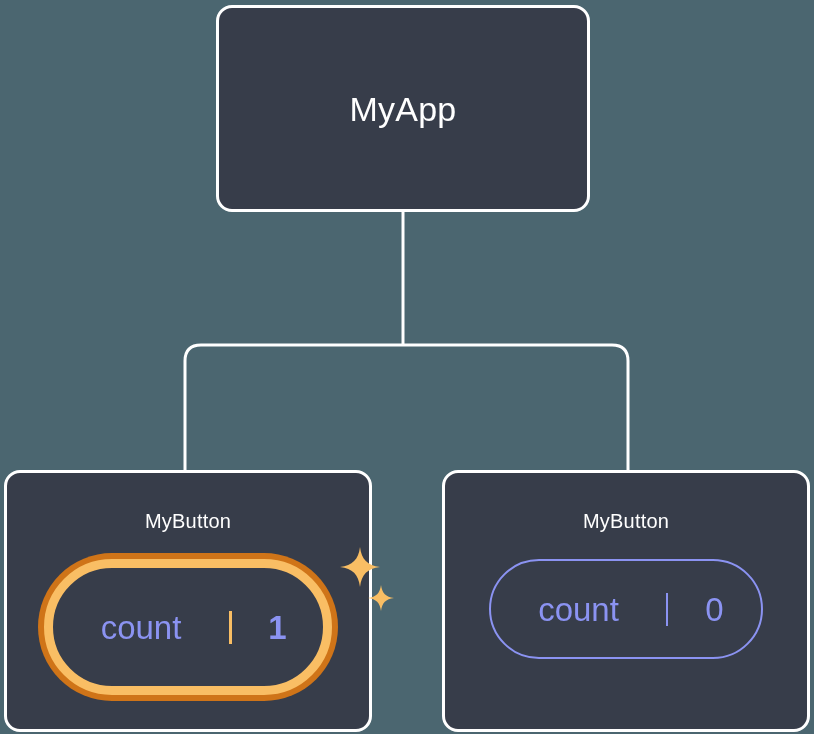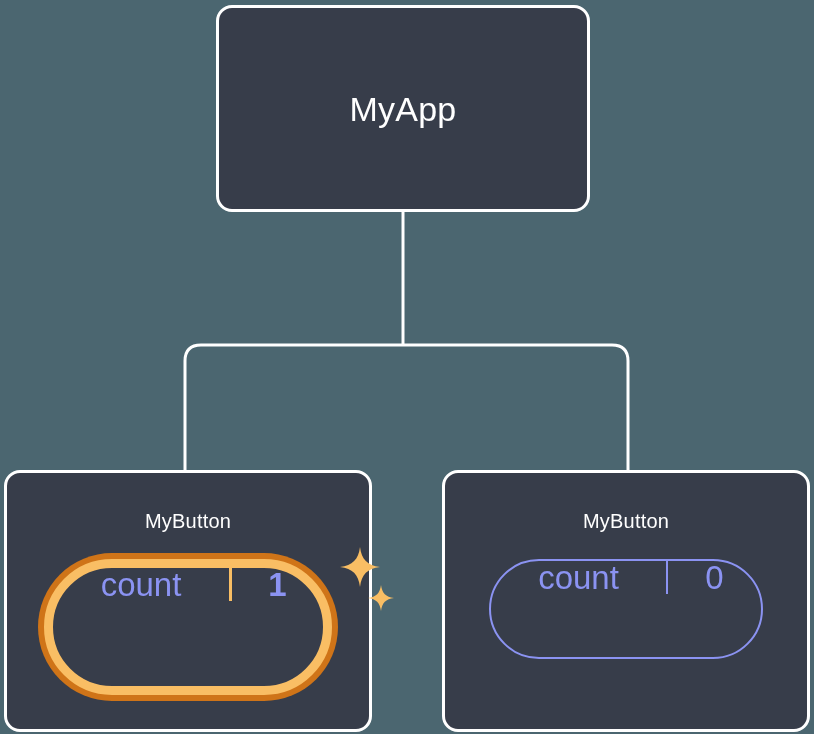--- a/index.html
+++ b/index.html
@@ -85,21 +85,21 @@
   
   .pill-wrap {
     position: relative;
     margin-top: 28px;
   }
 
   
   .pill {
     box-sizing: border-box;
     display: flex;
-    align-items: flex-start;
+    align-items: center;
     border-radius: 999px;
     background: #373d4a;
   }
 
   
   .pill.plain {
     border: 2px solid #8b93f2;
     height: 100px;
   }
 

